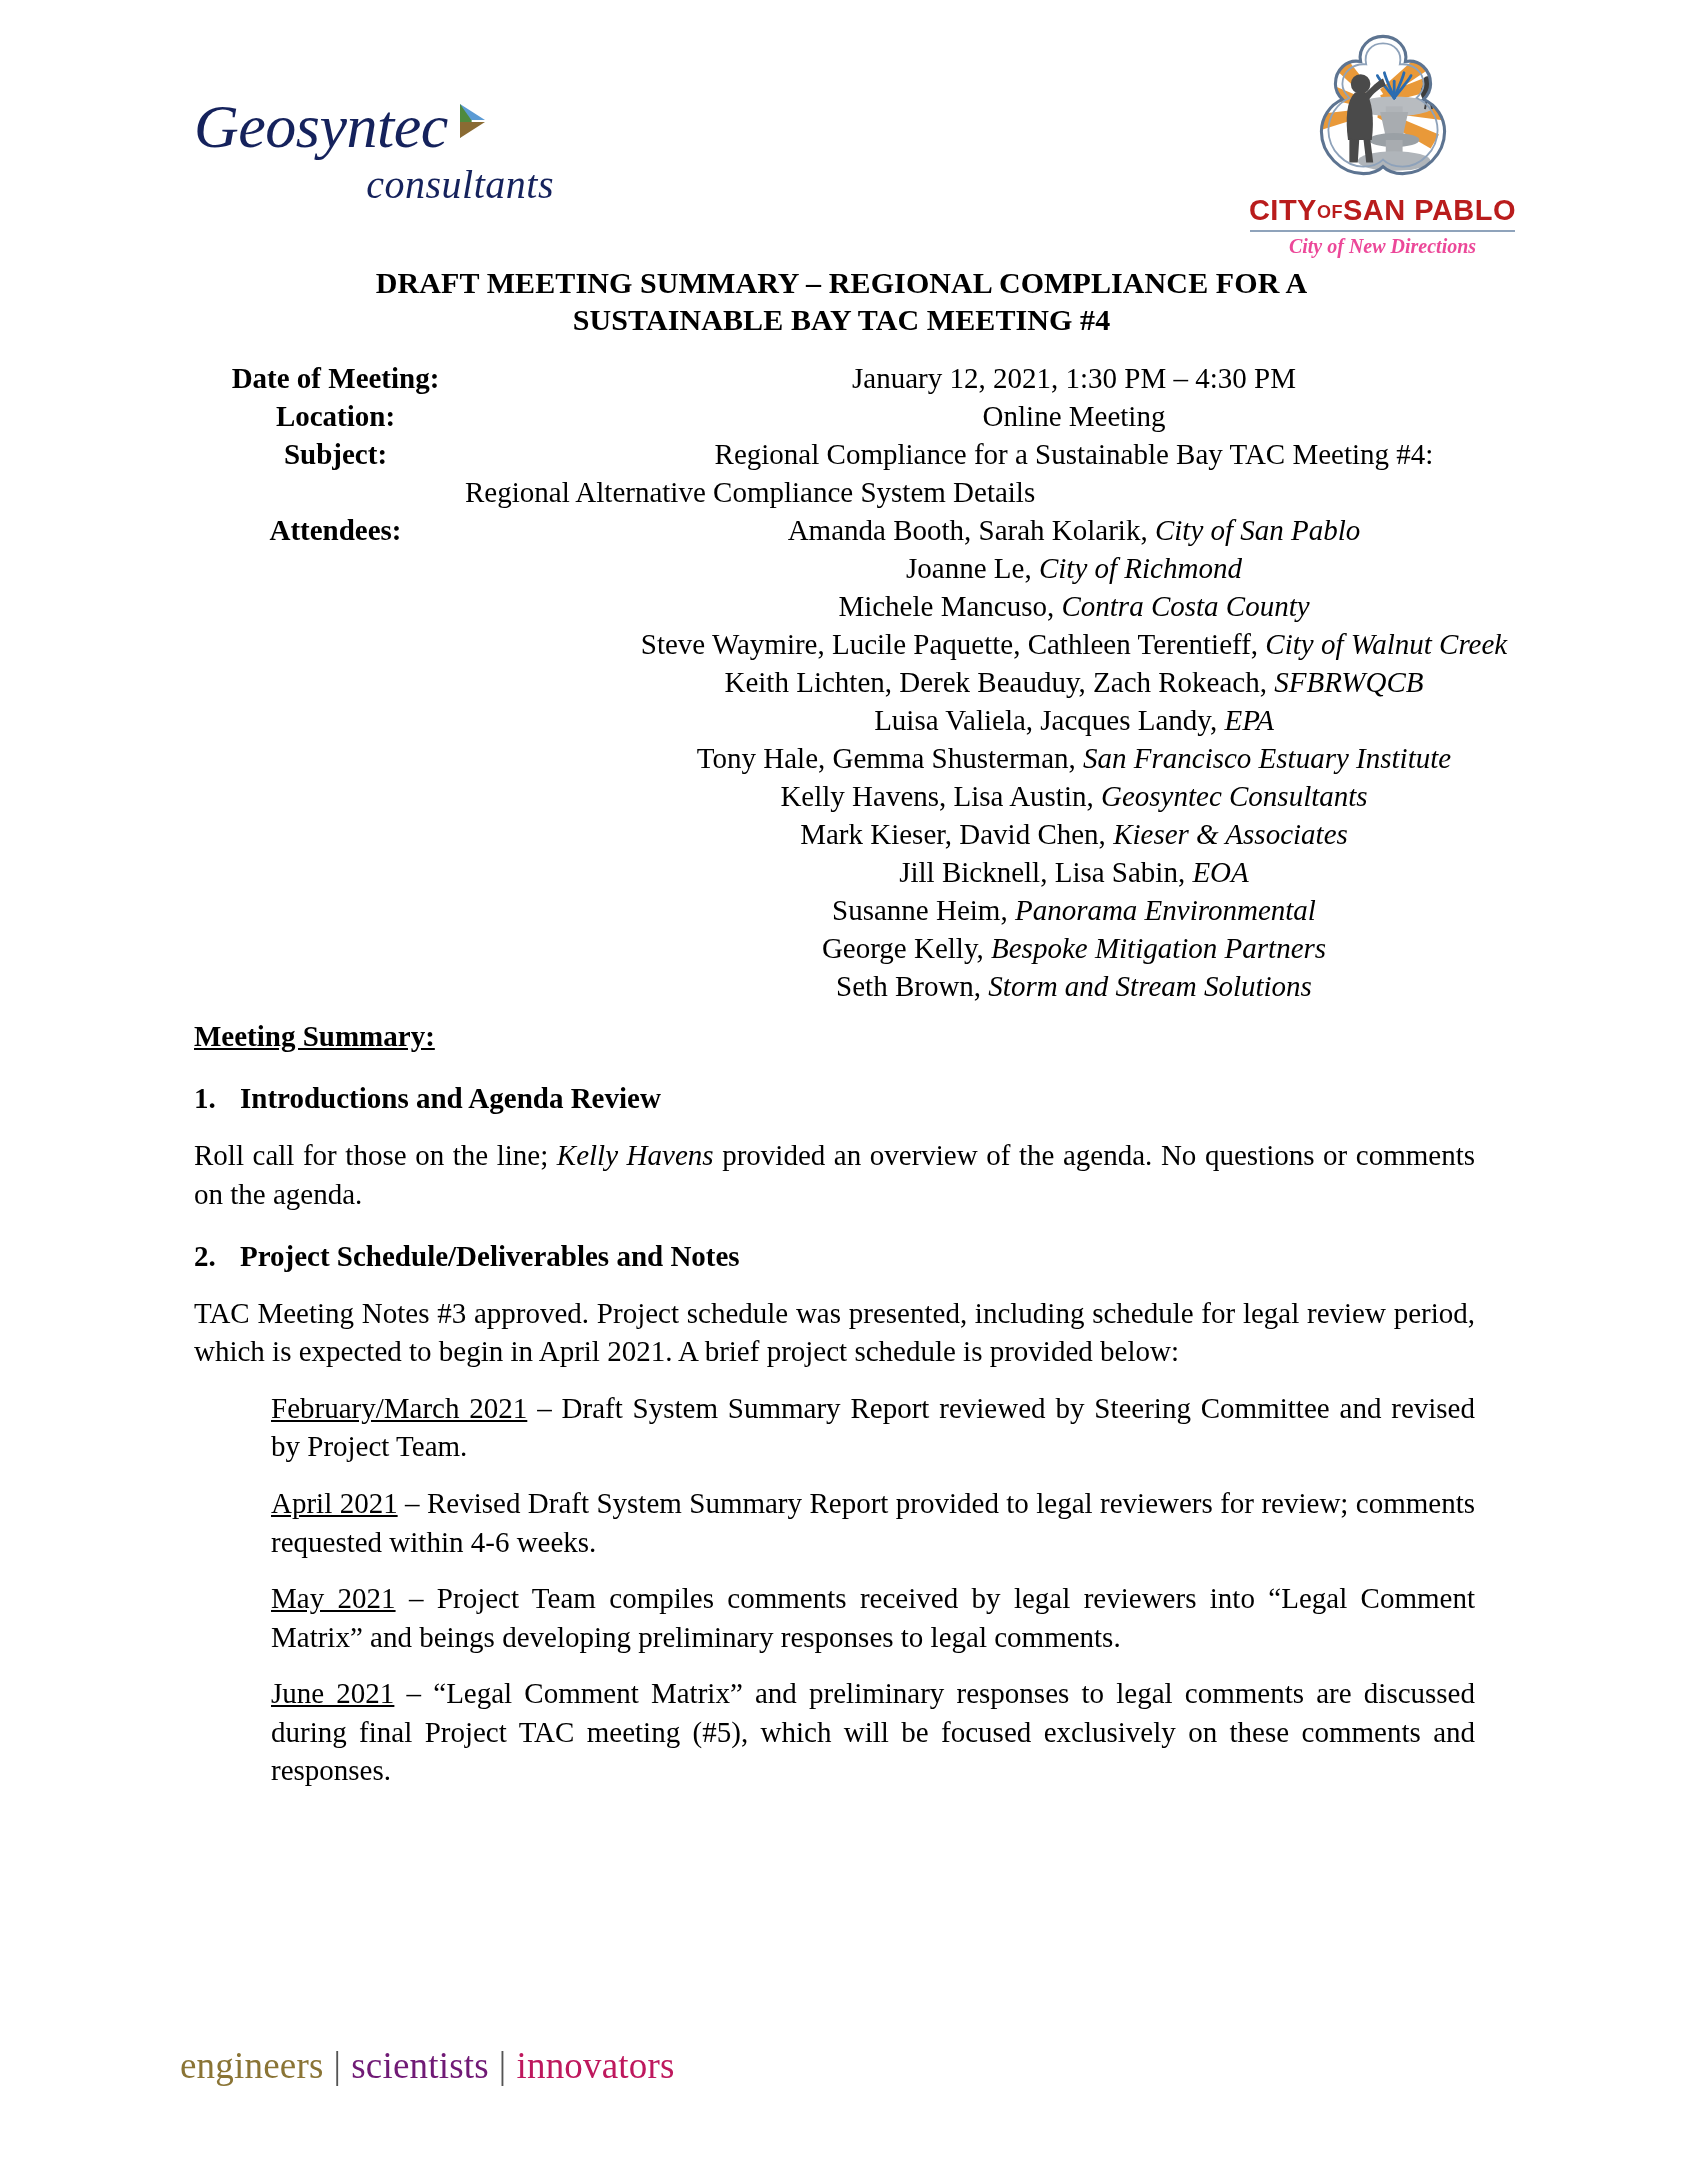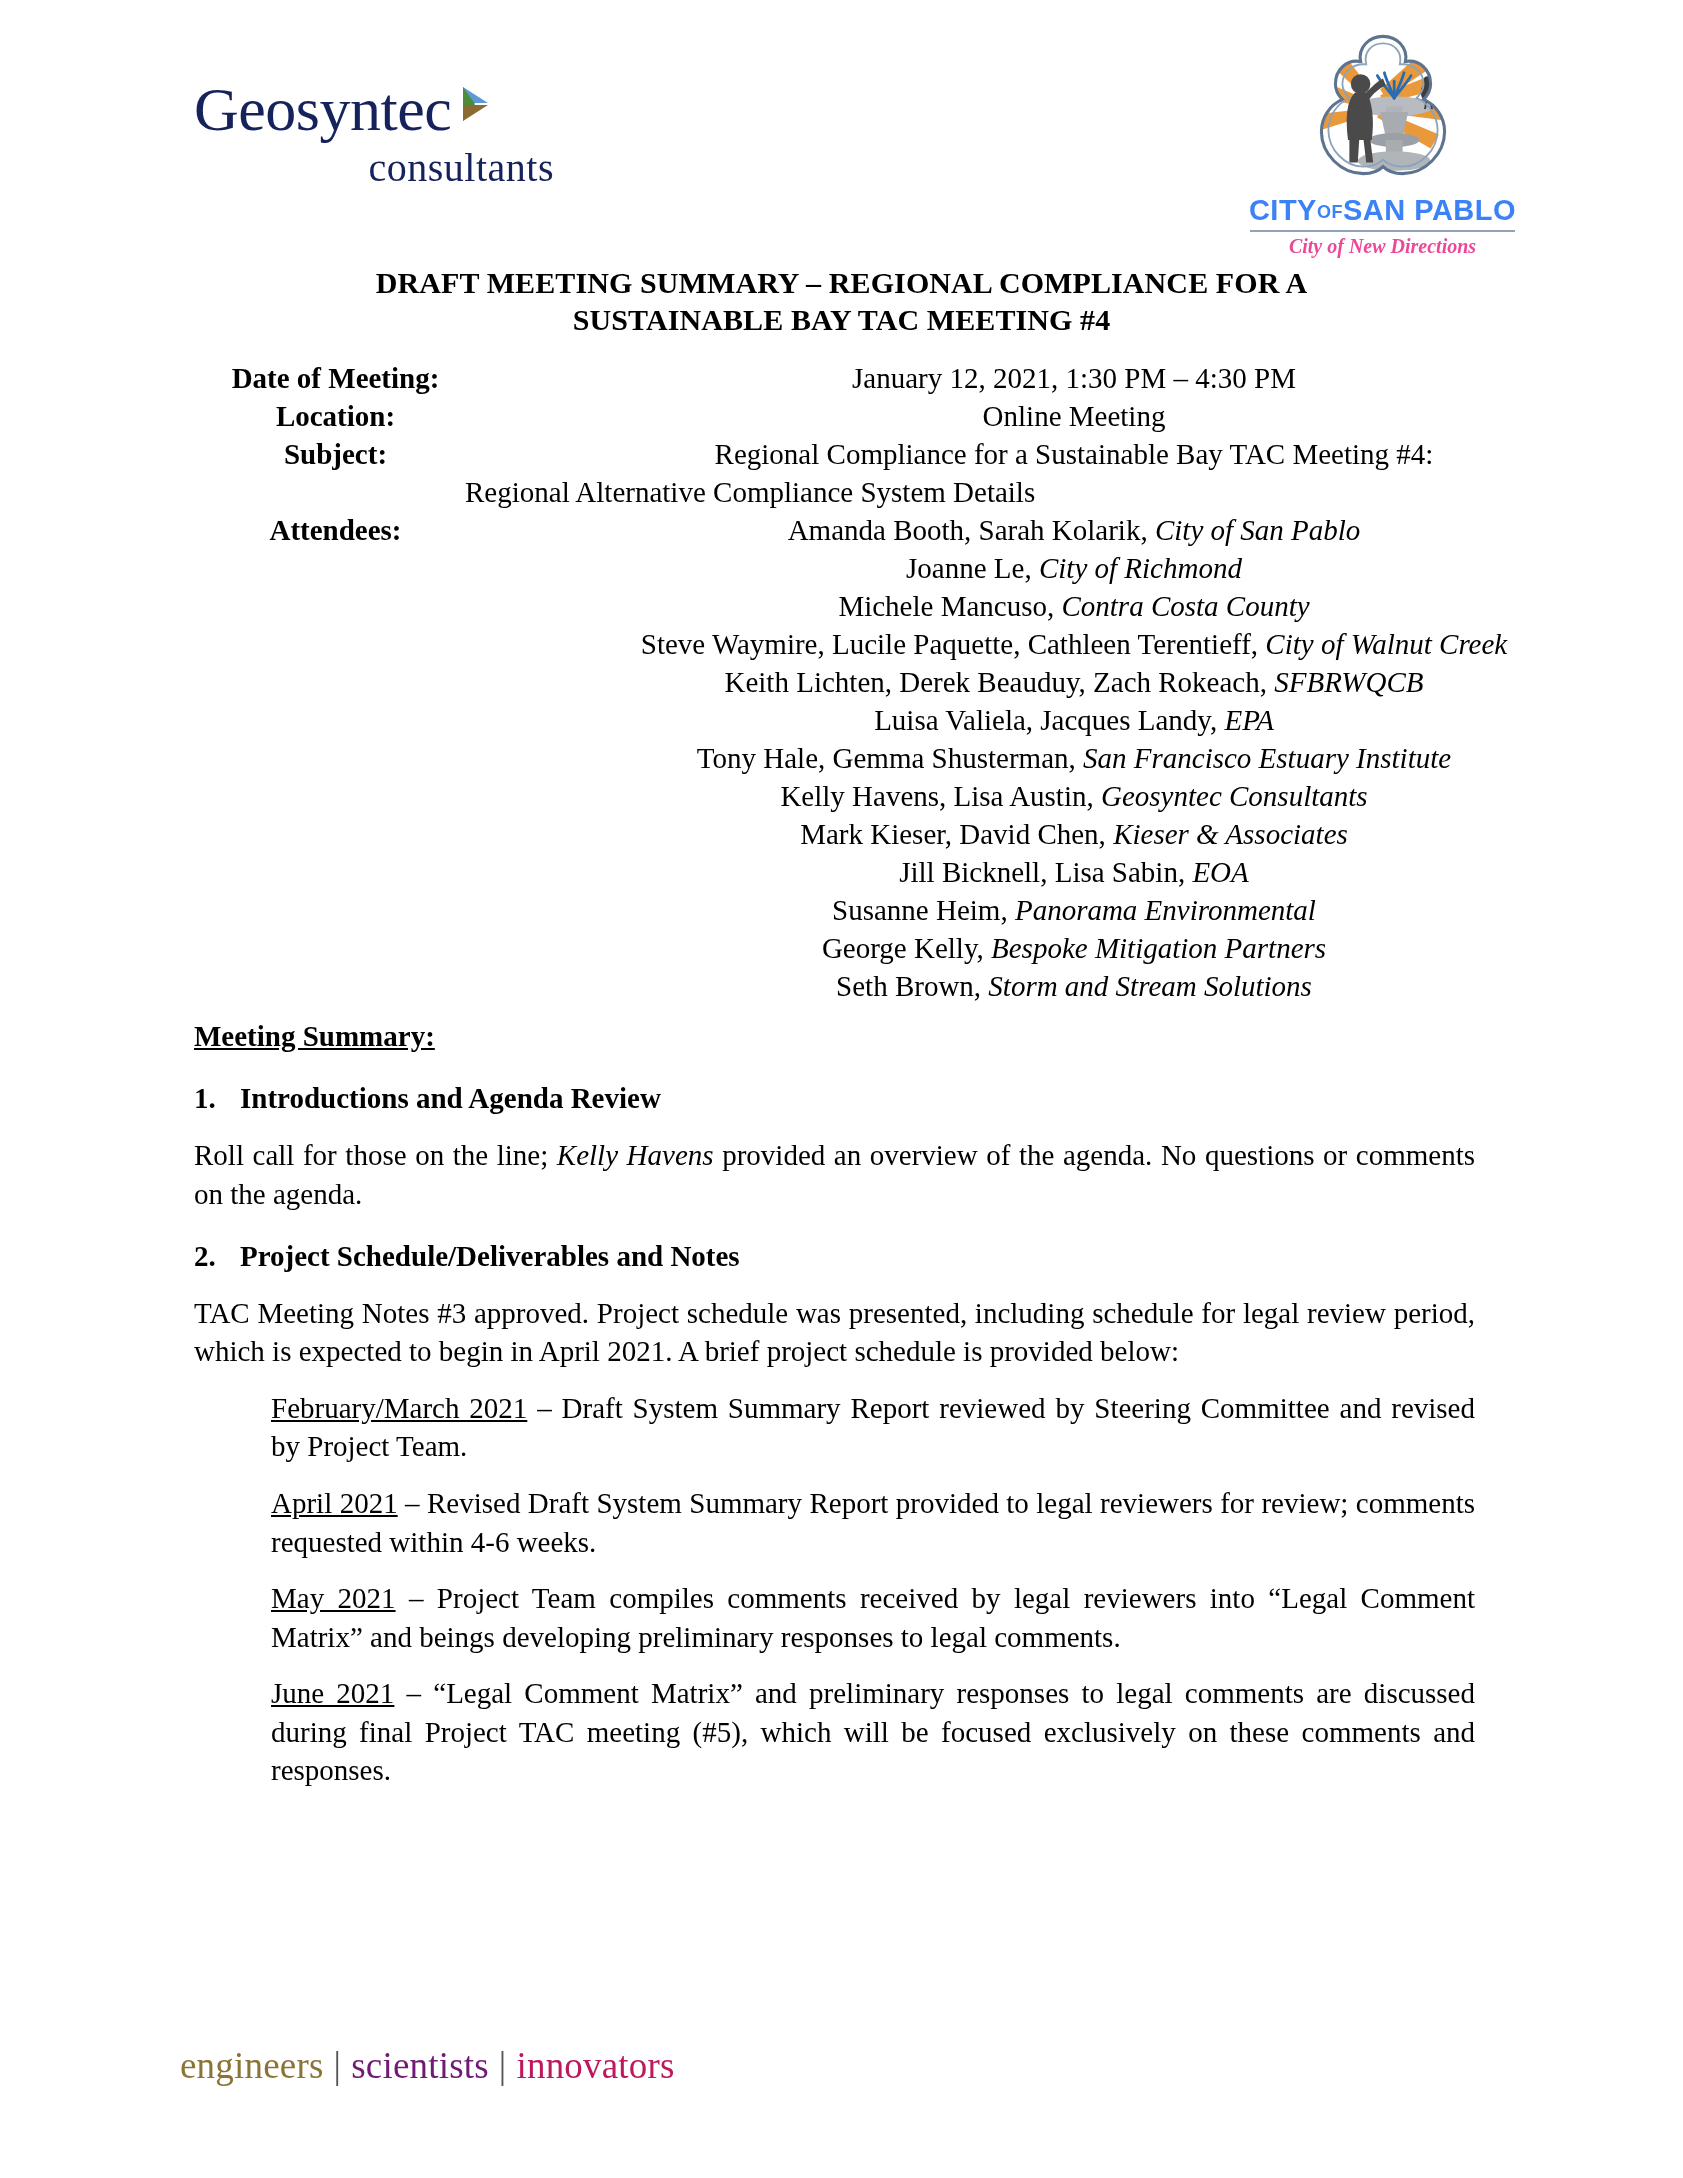--- a/index.html
+++ b/index.html
@@ -24,22 +24,23 @@
   
   .header {
     position: relative;
     height: 265px;
   }
 
   
   .geo-logo {
     position: absolute;
     left: 194px;
-    top: 78px;
+    top: 95px;
     width: 376px;
+    font-style: italic;
   }
   .geo-wordmark-row {
     display: flex;
     align-items: flex-start;
     line-height: 1;
   }
   .geo-word {
     font-family: "Liberation Serif", "DejaVu Serif", serif;
     font-size: 62px;
     color: #15225c;
@@ -75,21 +76,21 @@
     width: 168px;
     height: 168px;
     margin: 0 auto;
     display: block;
   }
   .sp-name {
     margin-top: -2px;
     font-family: "Liberation Sans", "DejaVu Sans", sans-serif;
     font-size: 29px;
     font-weight: bold;
-    color: #3b82f6;
+    color: #b91c1c;
     letter-spacing: 0.5px;
     white-space: nowrap;
   }
   .sp-name .of {
     font-size: 18px;
     vertical-align: 2px;
   }
   .sp-rule {
     height: 2px;
     background: #8fa3bb;

